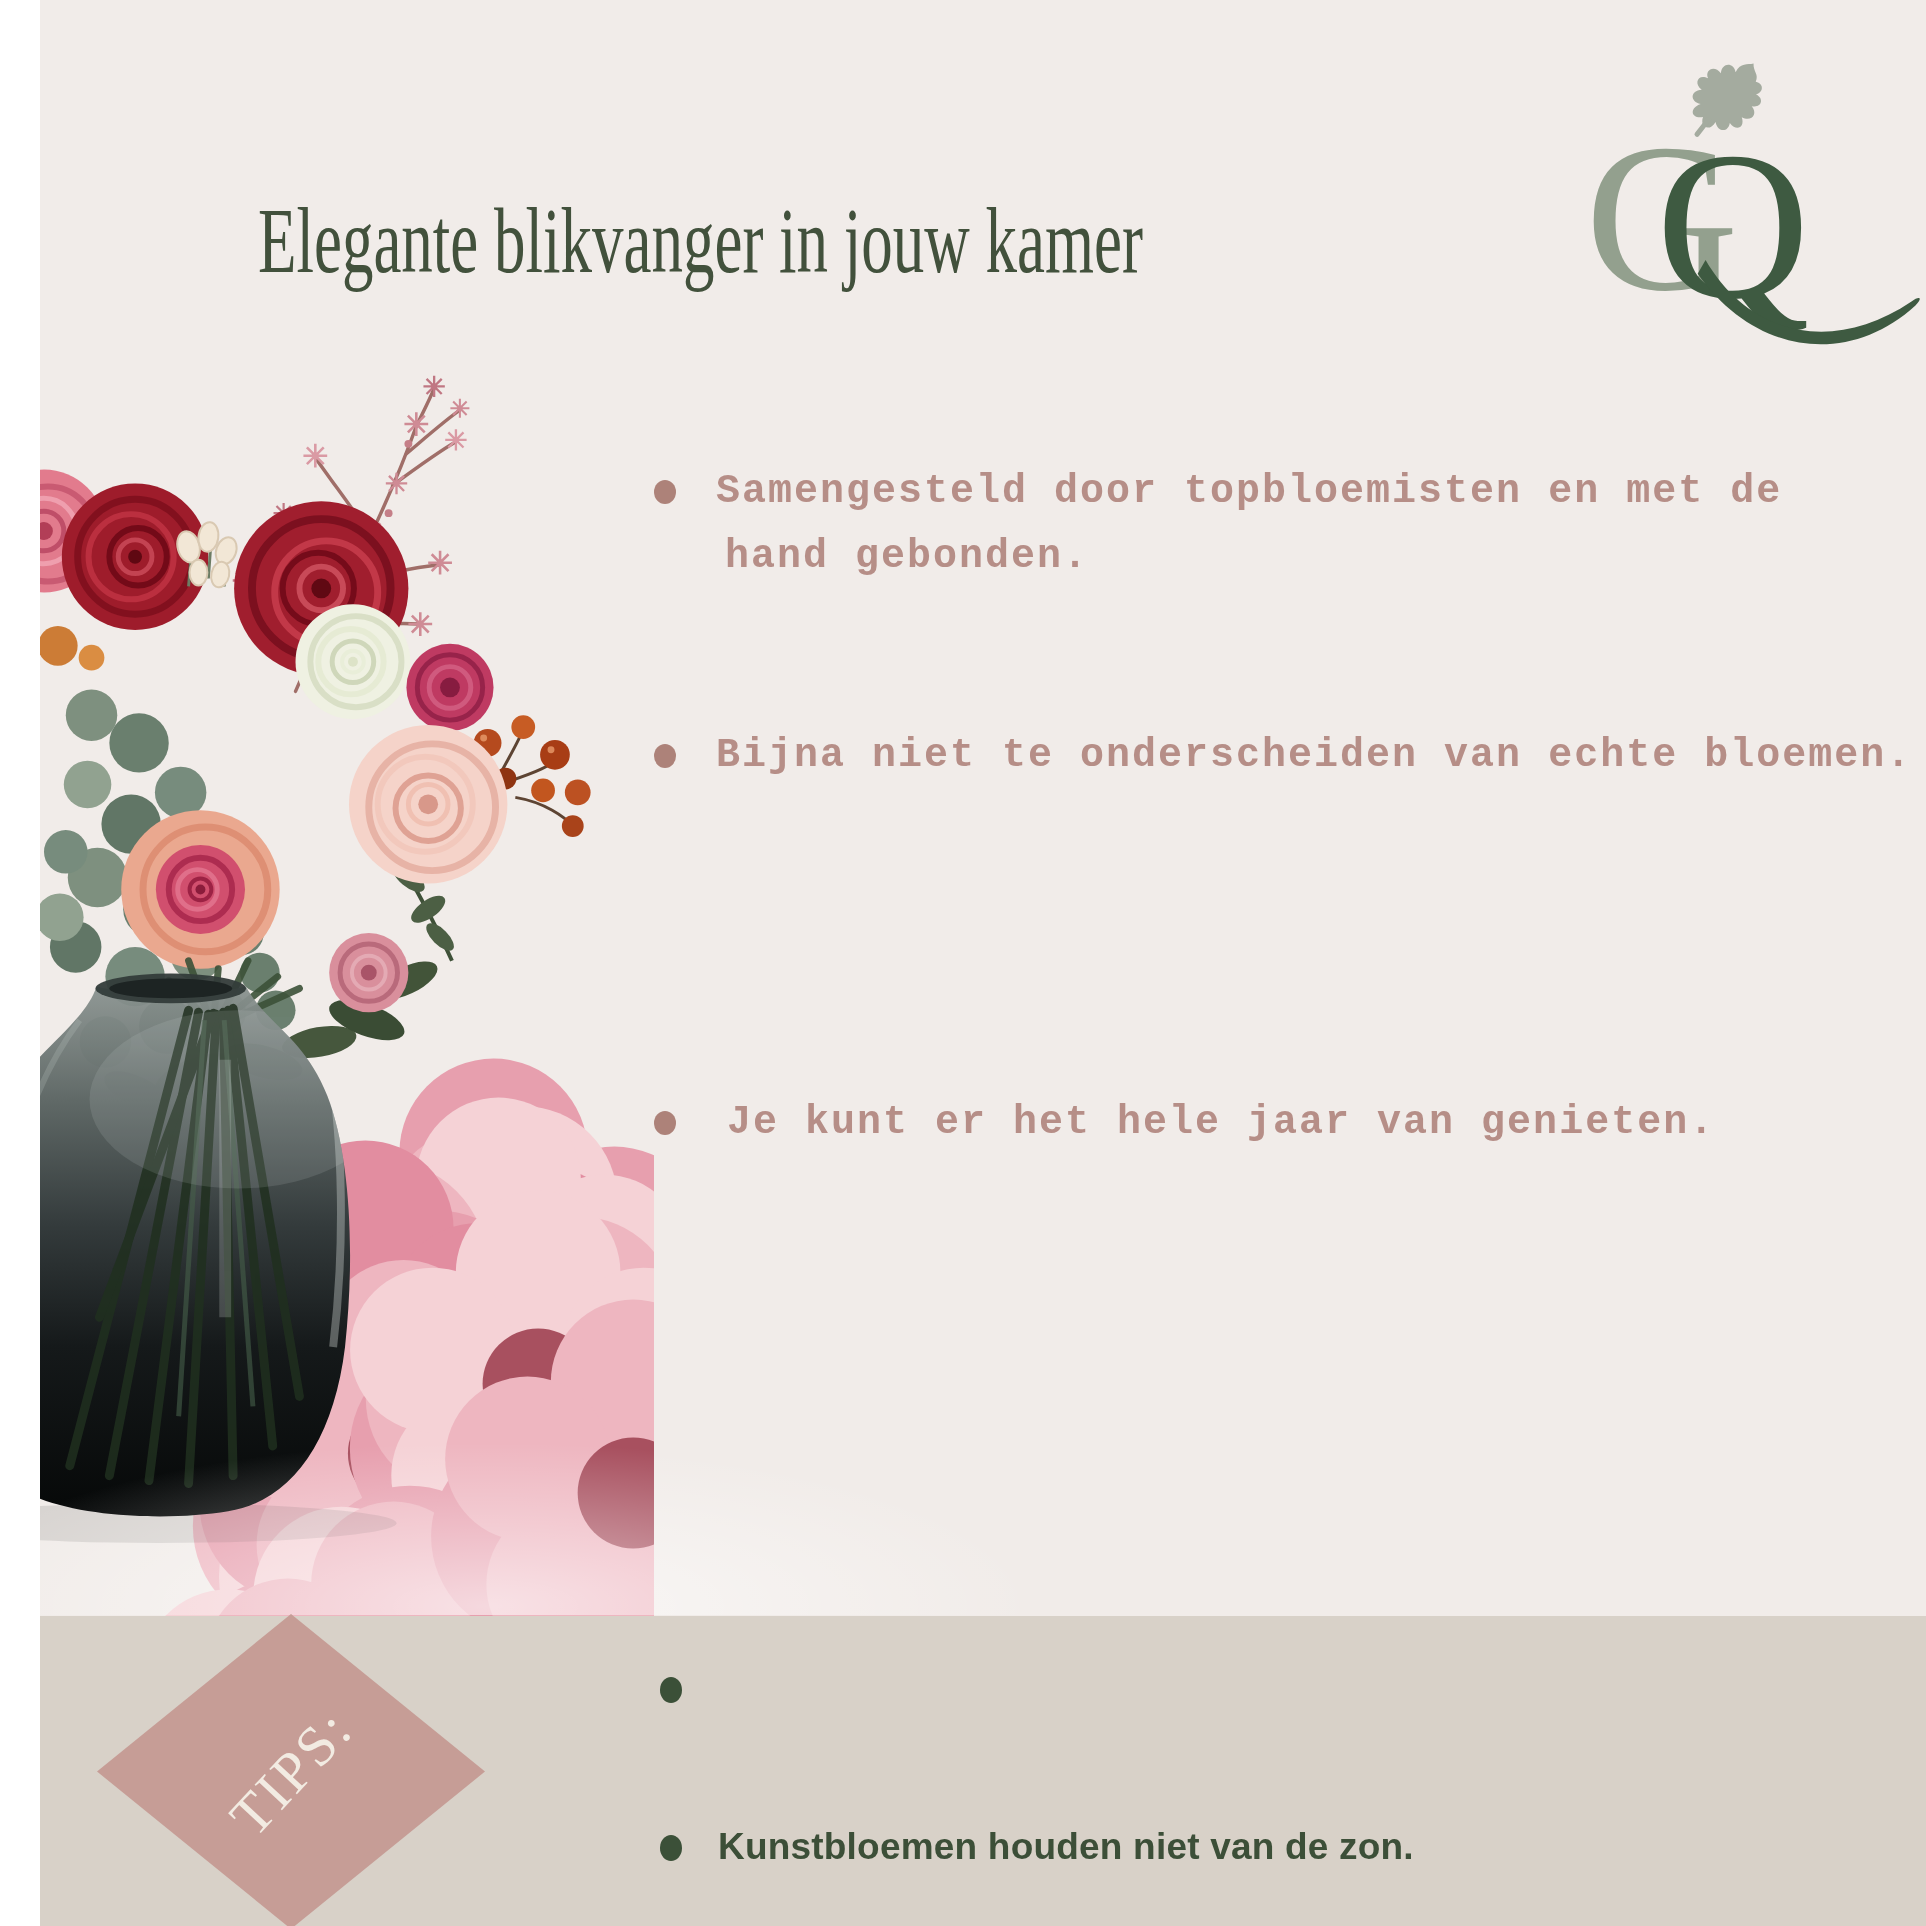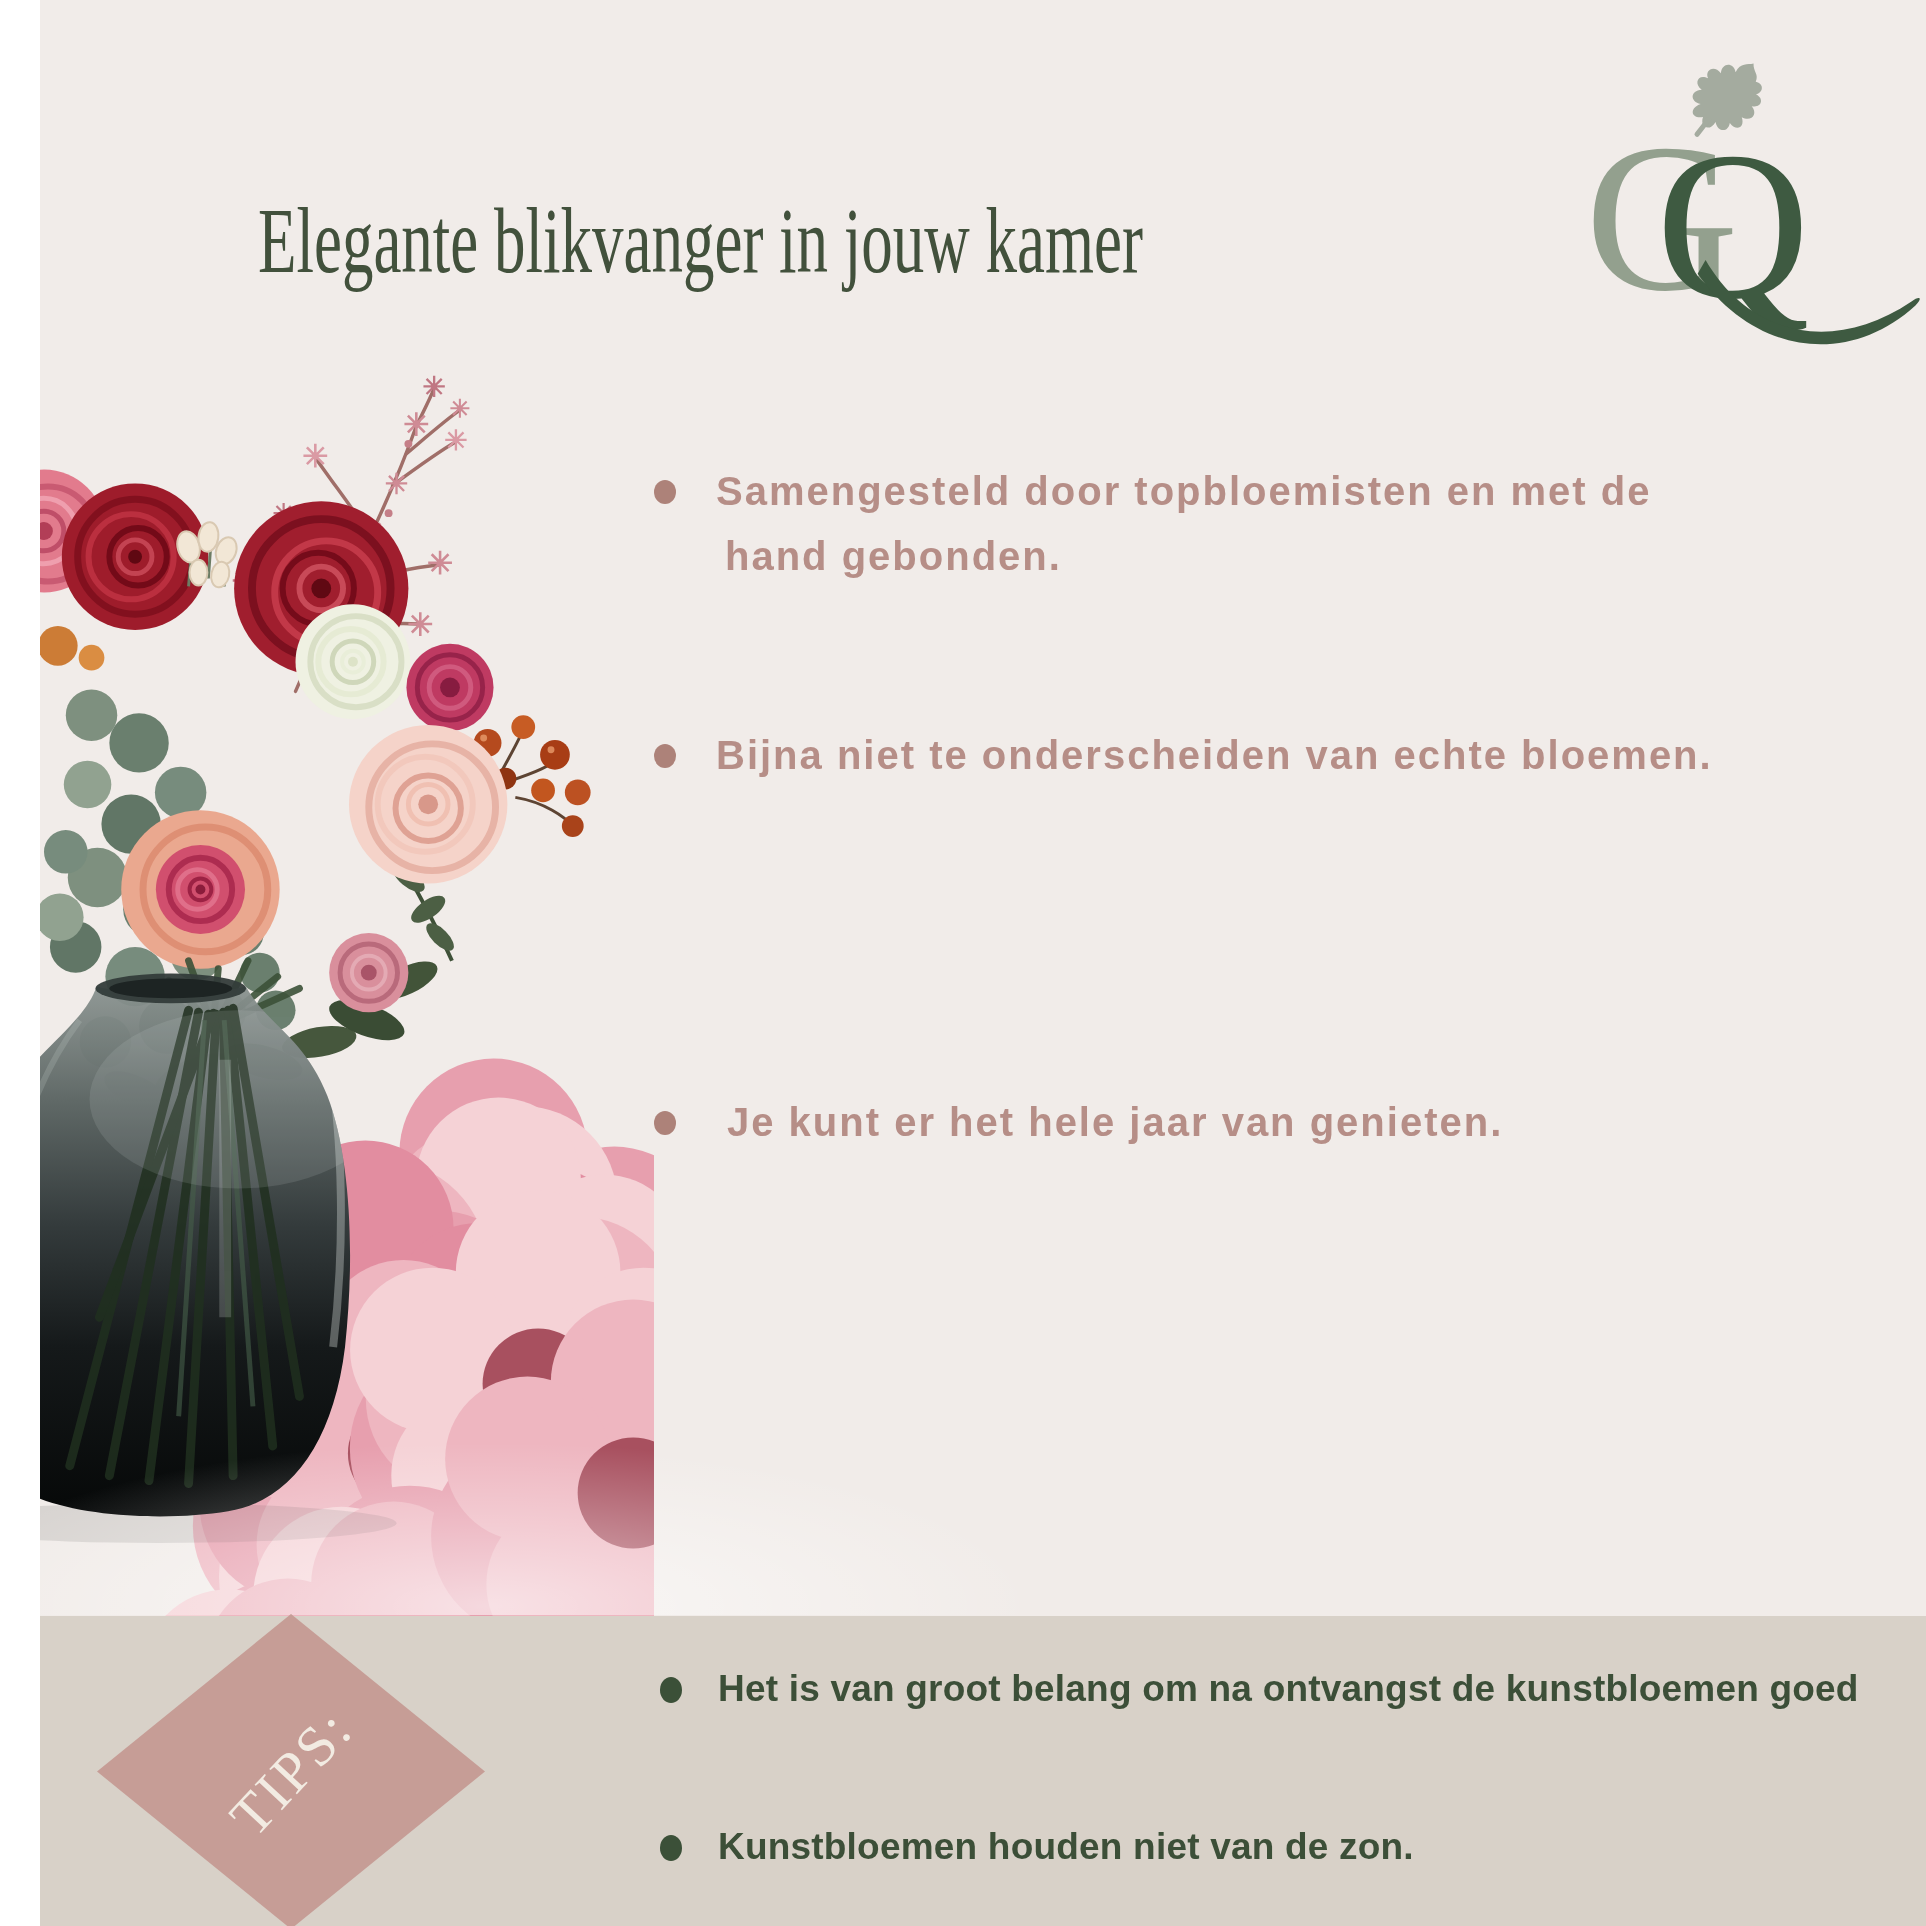--- a/index.html
+++ b/index.html
@@ -42,21 +42,21 @@
   .feature{
     position:absolute;left:614px;
     display:flex;align-items:flex-start;
   }
   .feature .dot{
     flex:0 0 auto;width:22px;height:24px;border-radius:50%;
     background:#ad8279;margin:21px 40px 0 0;
   }
   .feature .txt{
     font-size:40px;font-weight:bold;line-height:65px;
-    letter-spacing:2px;color:#b68e87;
+    letter-spacing:2px;color:#b68e87;font-family:Liberation Mono, monospace;
   }
   .feature .txt span{display:block;}
   .feature .txt .l2{padding-left:9px;}
   .f1{top:459px;} .f2{top:723px;} .f3{top:931px;} .f4{top:1090px;gap:11px;} .f5{top:1347px;}
   
   .vignette{
     position:absolute;left:0;top:1445px;width:990px;height:170px;
     background:radial-gradient(ellipse at 45% 95%, rgba(255,255,255,.6), rgba(255,255,255,0) 72%);
     pointer-events:none;
   }
@@ -407,21 +407,20 @@
 
   <div class="vignette"></div>
 
   <div class="band">
     <div class="diamond">
       <span class="tips-label">TIPS:</span>
     </div>
     <div class="tip t1">
       <span class="dot"></span>
       <div class="txt">
-        <span>Het is van groot belang om na ontvangst de kunstbloemen goed</span>
       </div>
     </div>
     <div class="tip t2">
       <span class="dot"></span>
       <div class="txt">
         <span>Kunstbloemen houden niet van de zon.</span>
       </div>
     </div>
   </div>
 

